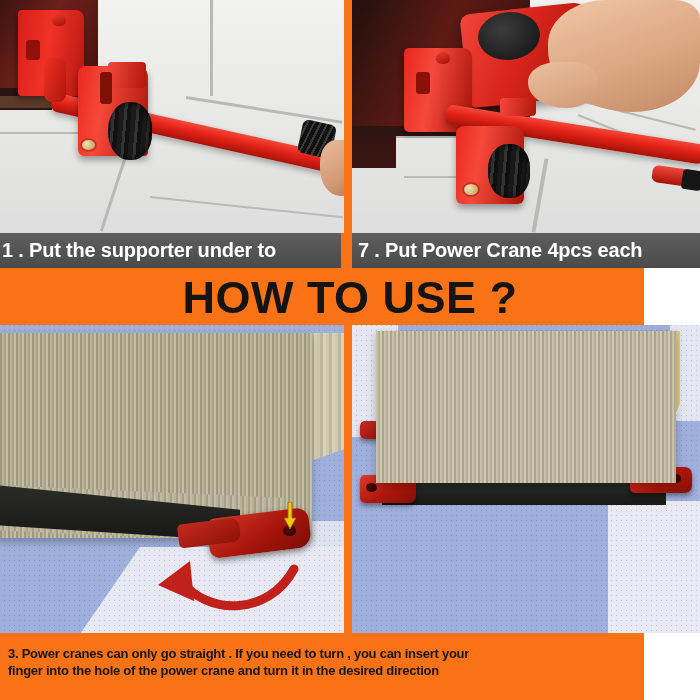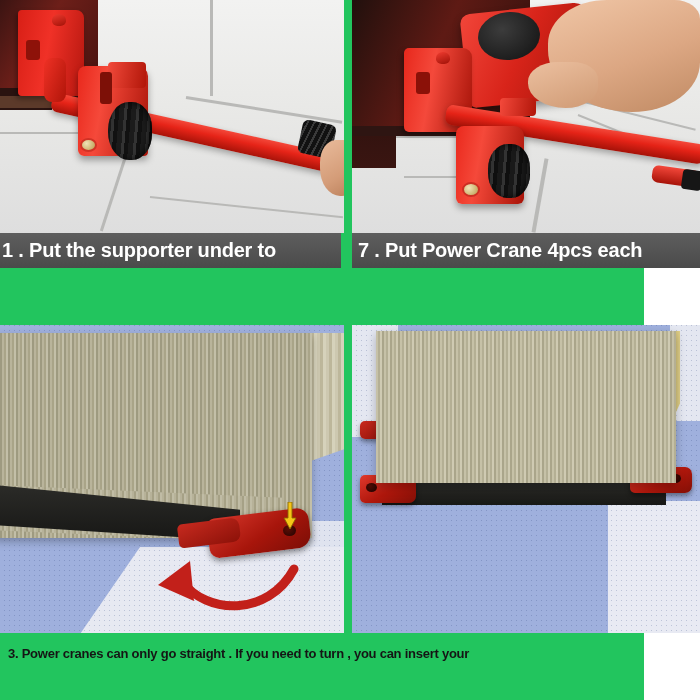--- a/index.html
+++ b/index.html
@@ -5,21 +5,21 @@
   * { box-sizing: border-box; margin: 0; padding: 0; }
   html, body {
     width: 700px; height: 700px;
     background: #ffffff;
     font-family: "Liberation Sans", sans-serif;
     overflow: hidden;
   }
   #page {
     position: relative;
     width: 644px; height: 700px;
-    background: #22c55e;
+    background: #f97316;
     padding-left: 28px;
   }
 
   
   .photo {
     position: absolute;
     overflow: hidden;
     background: #cfcfcf;
   }
 
@@ -460,20 +460,21 @@
 
     <div id="p2-hand"></div>
     <div id="p2-finger"></div>
     <div id="p2-handle-far"></div>
     <div id="p2-handle-tip"></div>
   </div>
 
   <div class="caption-bar" id="caption-1">1 . Put the supporter under to</div>
   <div class="caption-bar" id="caption-2">7 . Put Power Crane 4pcs each</div>
 
+  <div id="heading">HOW TO USE ?</div>
 
   <div class="photo" id="panel-3">
     <div class="carpet"></div>
     <div id="p3-whitepatch2"></div>
     <div id="p3-whitepatch"></div>
     <div class="carpet-tex"></div>
 
     <div id="p3-cabinet-side"></div>
     <div id="p3-cabinet-edge"></div>
     <div id="p3-cabinet"></div>
@@ -508,15 +509,16 @@
     <div class="p4-dolly" id="p4-dolly-r"></div>
     <div class="p4-dolly-hole" id="p4-hole-l"></div>
     <div class="p4-dolly-hole" id="p4-hole-r"></div>
 
     <div id="p4-cabinet-edge"></div>
     <div id="p4-cabinet"></div>
   </div>
 
   <div id="bottom-text">
     <span class="l1">3. Power cranes can only go straight . If you need to turn , you can insert your</span>
+    <span class="l2">finger into the hole of the power crane and turn it in the desired direction</span>
   </div>
 
 </div>
 
 </body></html>

